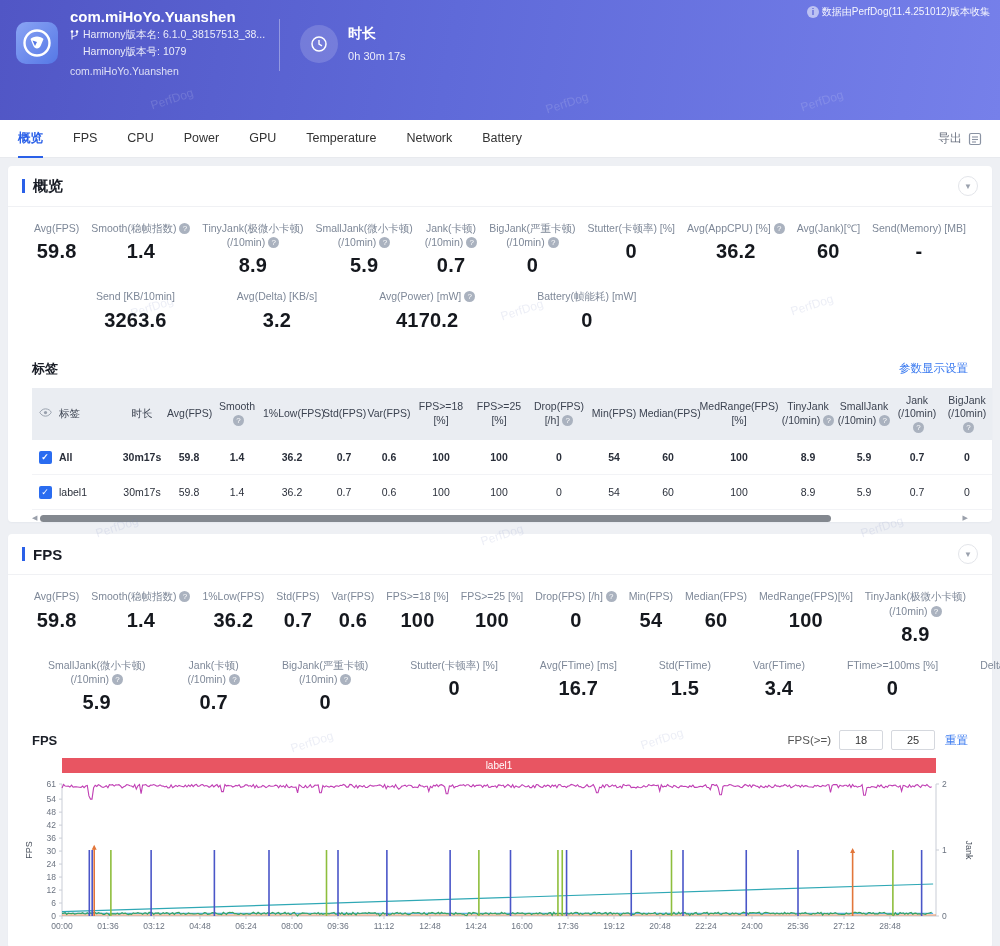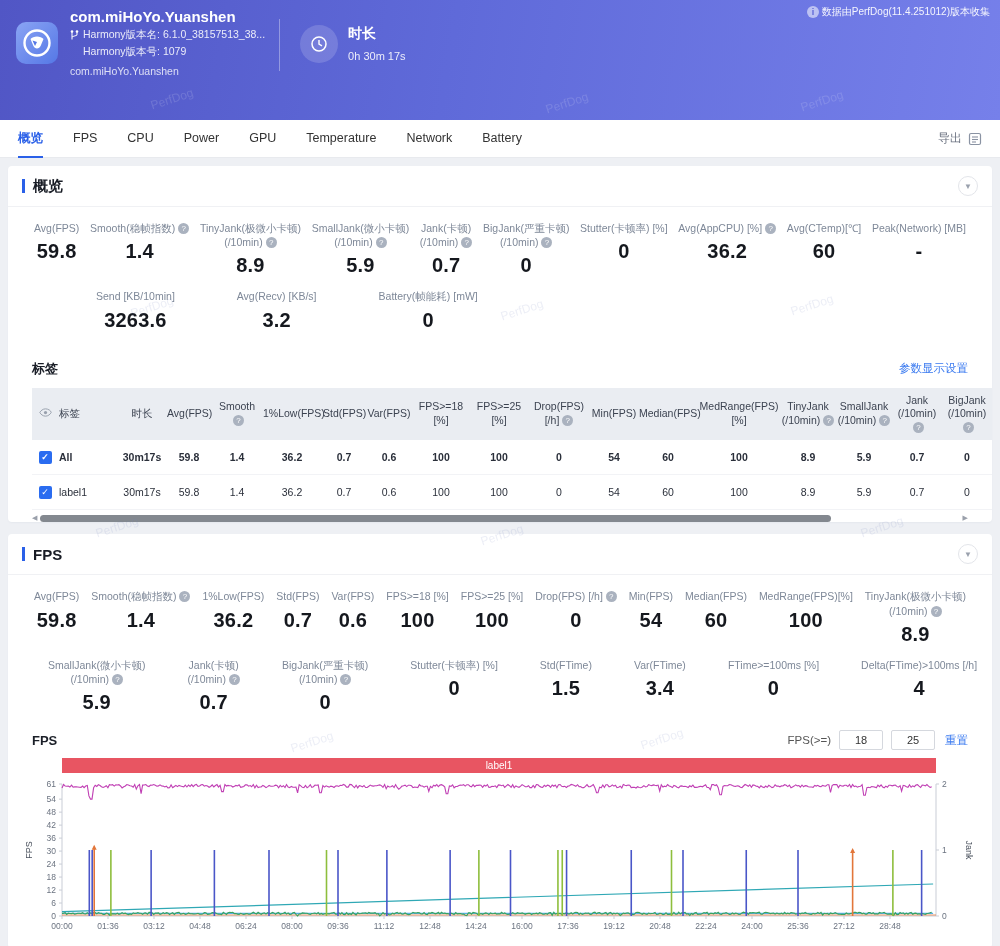--- a/index.html
+++ b/index.html
@@ -196,43 +196,49 @@
           <div class="m-value">0</div>
         </div>
         <div class="metric">
           <div class="m-label">
             <div>Avg(AppCPU) [%]<span class="help-icon">?</span></div>
           </div>
           <div class="m-value">36.2</div>
         </div>
         <div class="metric">
           <div class="m-label">
-            <div>Avg(CTemp)[℃]</div>
+            <div>Avg(Jank)[℃]</div>
           </div>
           <div class="m-value">60</div>
         </div>
         <div class="metric">
           <div class="m-label">
-            <div>Peak(Network) [MB]</div>
+            <div>Send(Memory) [MB]</div>
           </div>
           <div class="m-value">-</div>
         </div>
       </div>
     <div class="metrics second" id="ov-row2">
         <div class="metric">
           <div class="m-label">
             <div>Send [KB/10min]</div>
           </div>
           <div class="m-value">3263.6</div>
         </div>
         <div class="metric">
           <div class="m-label">
-            <div>Avg(Recv) [KB/s]</div>
+            <div>Avg(Delta) [KB/s]</div>
           </div>
           <div class="m-value">3.2</div>
+        </div>
+        <div class="metric">
+          <div class="m-label">
+            <div>Avg(Power) [mW]<span class="help-icon">?</span></div>
+          </div>
+          <div class="m-value">4170.2</div>
         </div>
         <div class="metric">
           <div class="m-label">
             <div>Battery(帧能耗) [mW]</div>
           </div>
           <div class="m-value">0</div>
         </div>
       </div>
     <div class="sub-head">
       <div class="sub-title">标签</div>
@@ -475,20 +481,26 @@
             <div>BigJank(严重卡顿)</div>
             <div>(/10min)<span class="help-icon">?</span></div>
           </div>
           <div class="m-value">0</div>
         </div>
         <div class="metric">
           <div class="m-label">
             <div>Stutter(卡顿率) [%]</div>
           </div>
           <div class="m-value">0</div>
+        </div>
+        <div class="metric">
+          <div class="m-label">
+            <div>Avg(FTime) [ms]</div>
+          </div>
+          <div class="m-value">16.7</div>
         </div>
         <div class="metric">
           <div class="m-label">
             <div>Std(FTime)</div>
           </div>
           <div class="m-value">1.5</div>
         </div>
         <div class="metric">
           <div class="m-label">
             <div>Var(FTime)</div>

